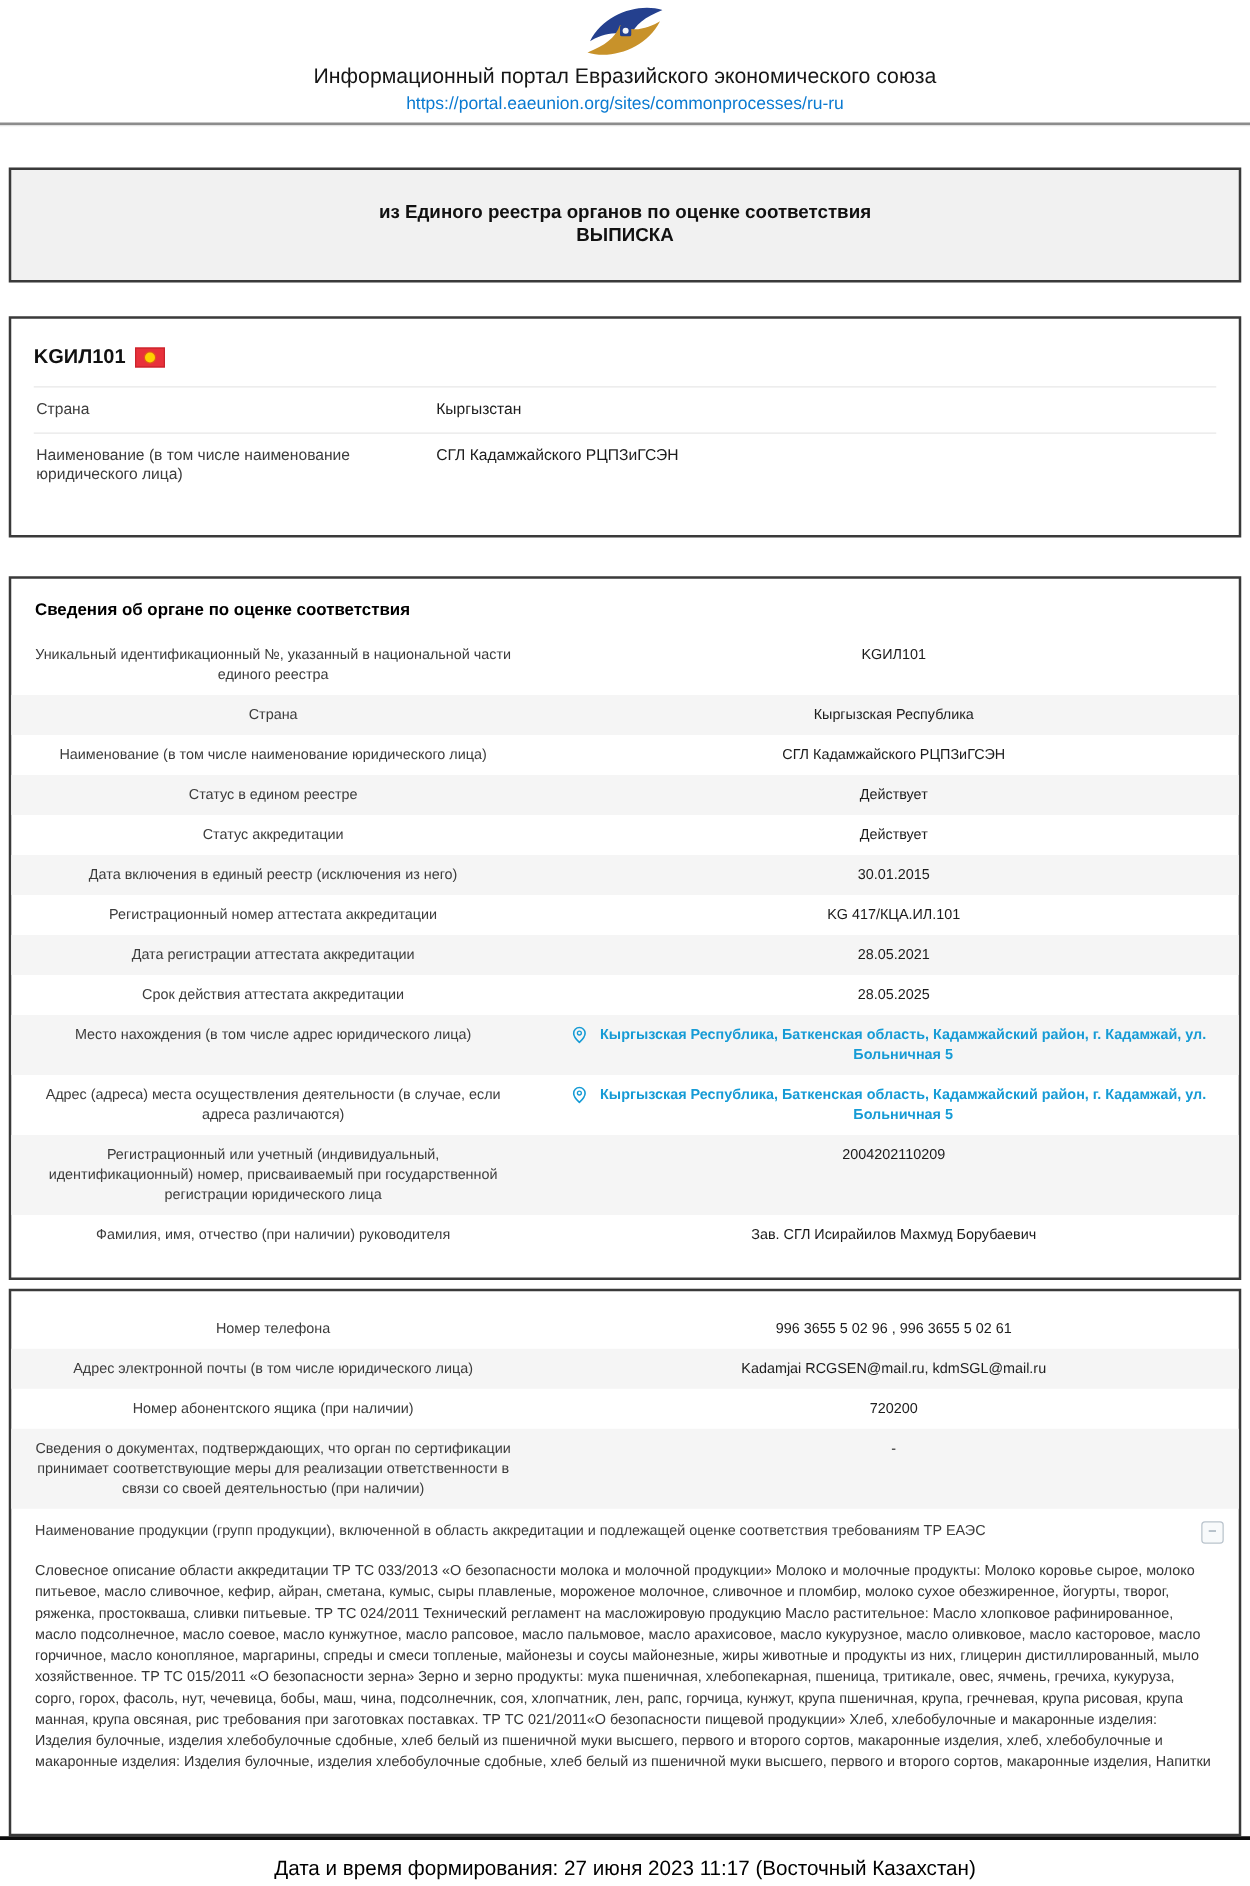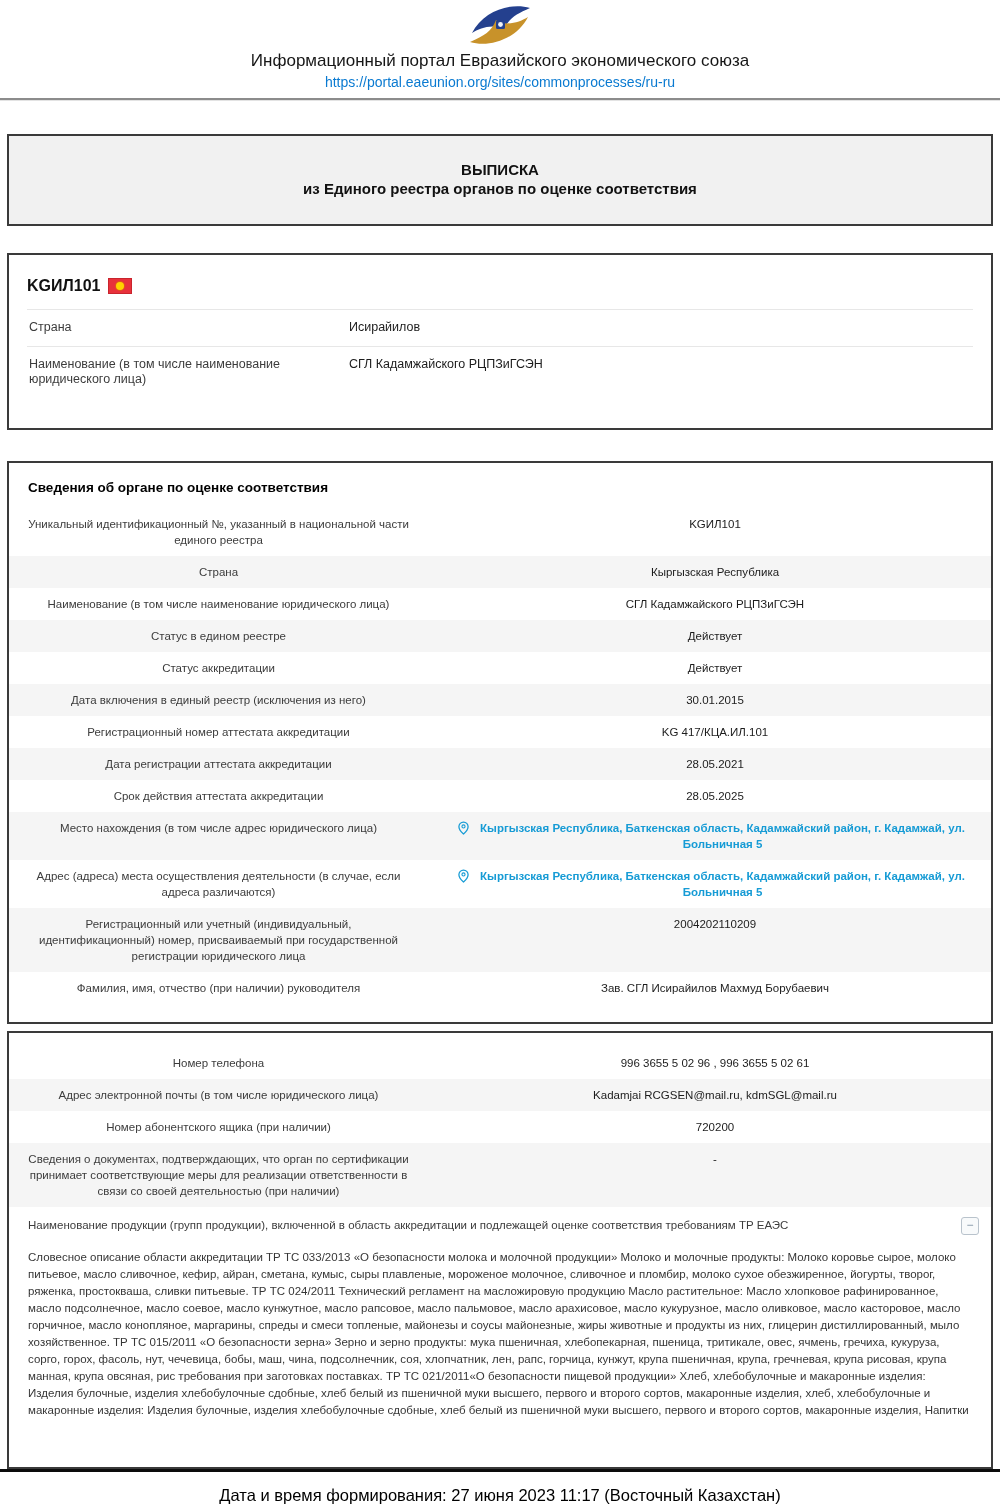--- a/index.html
+++ b/index.html
@@ -79,34 +79,34 @@
     <path d="M65,13 C54,35 26,44 7,38 C21,32 29,27 33,16 C43,23 57,18 65,13 Z" fill="#c8922a"></path>
     <rect x="33" y="16" width="9" height="9" rx="1.5" fill="#24408e"></rect>
     <circle cx="37.5" cy="20.5" r="2.4" fill="#f1f3f8"></circle>
   </svg>
   <div class="portal-title">Информационный портал Евразийского экономического союза</div>
   <div class="portal-url">https://portal.eaeunion.org/sites/commonprocesses/ru-ru</div>
 </div>
 <hr class="top-rule">
 
 <div class="box vypiska">
+  <div class="line">из Единого реестра органов по оценке соответствия</div>
   <div class="line">ВЫПИСКА</div>
-  <div class="line">из Единого реестра органов по оценке соответствия</div>
 </div>
 
 <div class="box kg-box">
   <div class="kg-head">
     <span class="kg-id">KGИЛ101</span>
     <span class="flag">
         <span class="sun"></span>
       </span>
   </div>
   <div class="kg-row">
     <div class="lbl">Страна</div>
-    <div class="val">Исирайилов</div>
+    <div class="val">Кыргызстан</div>
   </div>
   <div class="kg-row">
     <div class="lbl">Наименование (в том числе наименование юридического лица)</div>
     <div class="val">СГЛ Кадамжайского РЦПЗиГСЭН</div>
   </div>
 </div>
 
 <div class="box details-box">
   <div class="section-heading">Сведения об органе по оценке соответствия</div>
 

